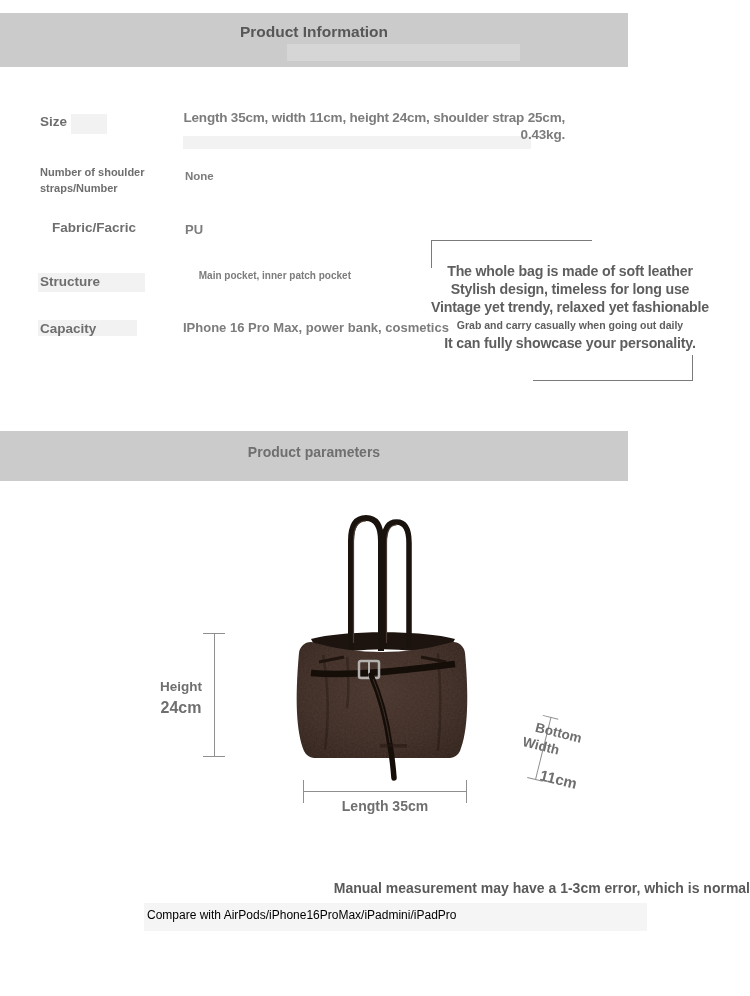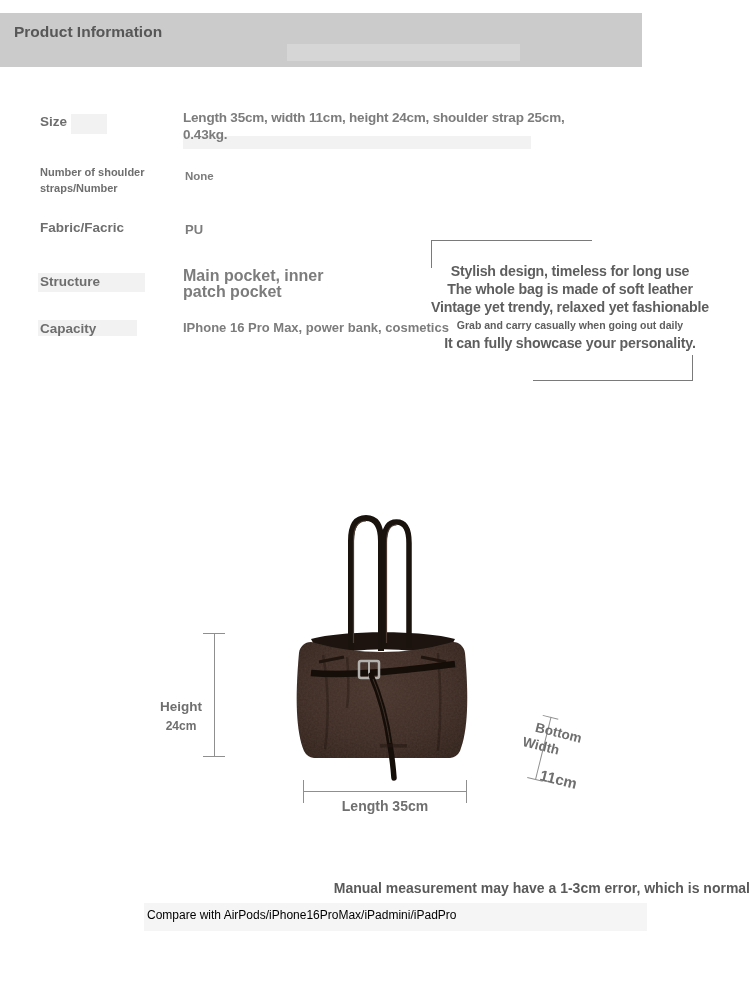--- a/index.html
+++ b/index.html
@@ -1,57 +1,57 @@
 <!DOCTYPE html>
 <html><head>
 <meta charset="utf-8">
 <style>
   html,body{margin:0;padding:0;background:#ffffff;}
   .page{position:relative;width:750px;height:996px;background:#ffffff;overflow:hidden;
         font-family:"Liberation Sans", sans-serif;}
   .abs{position:absolute;}
 
   
-  .banner{left:0;width:628px;background:#cbcbcb;padding-left:14px;}
+  .banner{left:0;width:628px;background:#cbcbcb;text-align:center;}
   .banner1{top:13px;height:54px;}
   .banner1 .title{padding-top:10px;font-size:15.5px;font-weight:bold;color:#575757;}
   .banner1 .subtitle{margin-top:4px;font-size:9.5px;font-weight:bold;letter-spacing:3.2px;color:#8c8c8c;position:relative;z-index:1;}
   .subtitle-box{left:287px;top:44px;width:233px;height:17px;background:rgba(255,255,255,0.22);}
   .banner2{top:431px;height:50px;}
   .banner2 .title{padding-top:13px;font-size:14px;font-weight:bold;color:#6f6f6f;}
 
   
   .spec-label{color:#6e6e6e;font-weight:bold;font-size:13.5px;z-index:2;}
-  .spec-value{color:#7c7c7c;font-weight:bold;font-size:13.5px;z-index:2;}
+  .spec-value{color:#7c7c7c;font-weight:bold;font-size:13.5px;z-index:2;text-align:right;}
   .hl{background:#f2f2f2;z-index:0;}
   .lbl0{left:40px;top:114px;}
   .val0{left:183px;top:109px;width:382px;line-height:17px;letter-spacing:-0.2px;}
   .lbl1{left:40px;top:164px;width:128px;font-size:11px;line-height:16px;}
   .val1{left:185px;top:170px;font-size:11.5px;}
-  .lbl2{left:40px;top:220px;}
+  .lbl2{left:52px;top:220px;}
   .val2{left:185px;top:222px;font-size:13px;}
   .lbl3{left:40px;top:274px;}
-  .val3{left:183px;top:268px;width:168px;line-height:16px;font-size:16px;}
+  .val3{left:183px;top:268px;width:168px;line-height:16px;font-size:10px;}
   .lbl4{left:40px;top:321px;}
   .val4{left:183px;top:320px;font-size:13px;white-space:nowrap;}
 
   
   .bracket-tl{left:431px;top:240px;width:160px;height:27px;border-left:1px solid #7a7a7a;border-top:1px solid #7a7a7a;}
   .bracket-br{left:533px;top:355px;width:159px;height:25px;border-right:1px solid #7a7a7a;border-bottom:1px solid #7a7a7a;}
   .promo{left:418px;top:262px;width:304px;text-align:center;color:#5e5e5e;font-weight:bold;}
   .promo .big{font-size:14.2px;line-height:18px;letter-spacing:-0.2px;}
   .promo .small{font-size:10.5px;line-height:13px;padding-top:3px;}
   .promo .last{padding-top:2px;}
 
   
   .dim-line{background:#8f8f8f;}
   .dim-text{color:#6f6f6f;font-weight:bold;}
   .height-labels{left:150px;top:679px;width:62px;text-align:center;}
-  .height-word{font-size:13.5px;margin-top:20px;}
-  .height-value{font-size:12px;margin-top:5px;}
+  .height-word{font-size:13.5px;}
+  .height-value{font-size:16px;margin-top:5px;}
   .length-label{left:303px;top:798px;width:164px;text-align:center;font-size:14px;}
   .bw-group{left:502px;top:712px;width:110px;height:95px;transform:rotate(14deg);transform-origin:45px 40px;}
   .bw-word{font-size:13.5px;}
   .bw-value{font-size:15px;}
 
   
   .note1{left:0;top:880px;width:750px;text-align:right;font-size:14px;font-weight:bold;color:#5a5a5a;z-index:2;}
   .note2-box{left:144px;top:903px;width:503px;height:28px;background:#f5f5f5;z-index:0;}
   .note2{left:147px;top:908px;font-size:12px;font-weight:normal;color:#000000;z-index:2;}
 </style>
@@ -80,28 +80,31 @@
   <div class="abs spec-value val2">PU</div>
 
   <div class="abs spec-label lbl3">Structure</div>
   <div class="abs spec-value val3">Main pocket, inner patch pocket</div>
 
   <div class="abs spec-label lbl4">Capacity</div>
   <div class="abs spec-value val4">IPhone 16 Pro Max, power bank, cosmetics</div>
 
   <div class="abs bracket-tl"></div>
   <div class="abs promo">
+    <div class="big">The whole bag is made of soft leather</div>
     <div class="big">Stylish design, timeless for long use</div>
-    <div class="big">The whole bag is made of soft leather</div>
     <div class="big">Vintage yet trendy, relaxed yet fashionable</div>
     <div class="small">Grab and carry casually when going out daily</div>
     <div class="big last">It can fully showcase your personality.</div>
   </div>
   <div class="abs bracket-br"></div>
 
+  <div class="abs banner banner2">
+    <div class="title">Product parameters</div>
+  </div>
 
   <svg class="abs" style="left:283px;top:503px;" width="200" height="285" viewBox="0 0 200 285">
     <defs>
       <radialGradient id="bagGrad" cx="48%" cy="42%" r="78%">
         <stop offset="0%" stop-color="#47342c"></stop>
         <stop offset="55%" stop-color="#3c2b24"></stop>
         <stop offset="100%" stop-color="#2c1e18"></stop>
       </radialGradient>
       <filter id="suede" x="-5%" y="-5%" width="110%" height="110%">
         <feTurbulence type="fractalNoise" baseFrequency="0.55" numOctaves="2" result="n"></feTurbulence>

